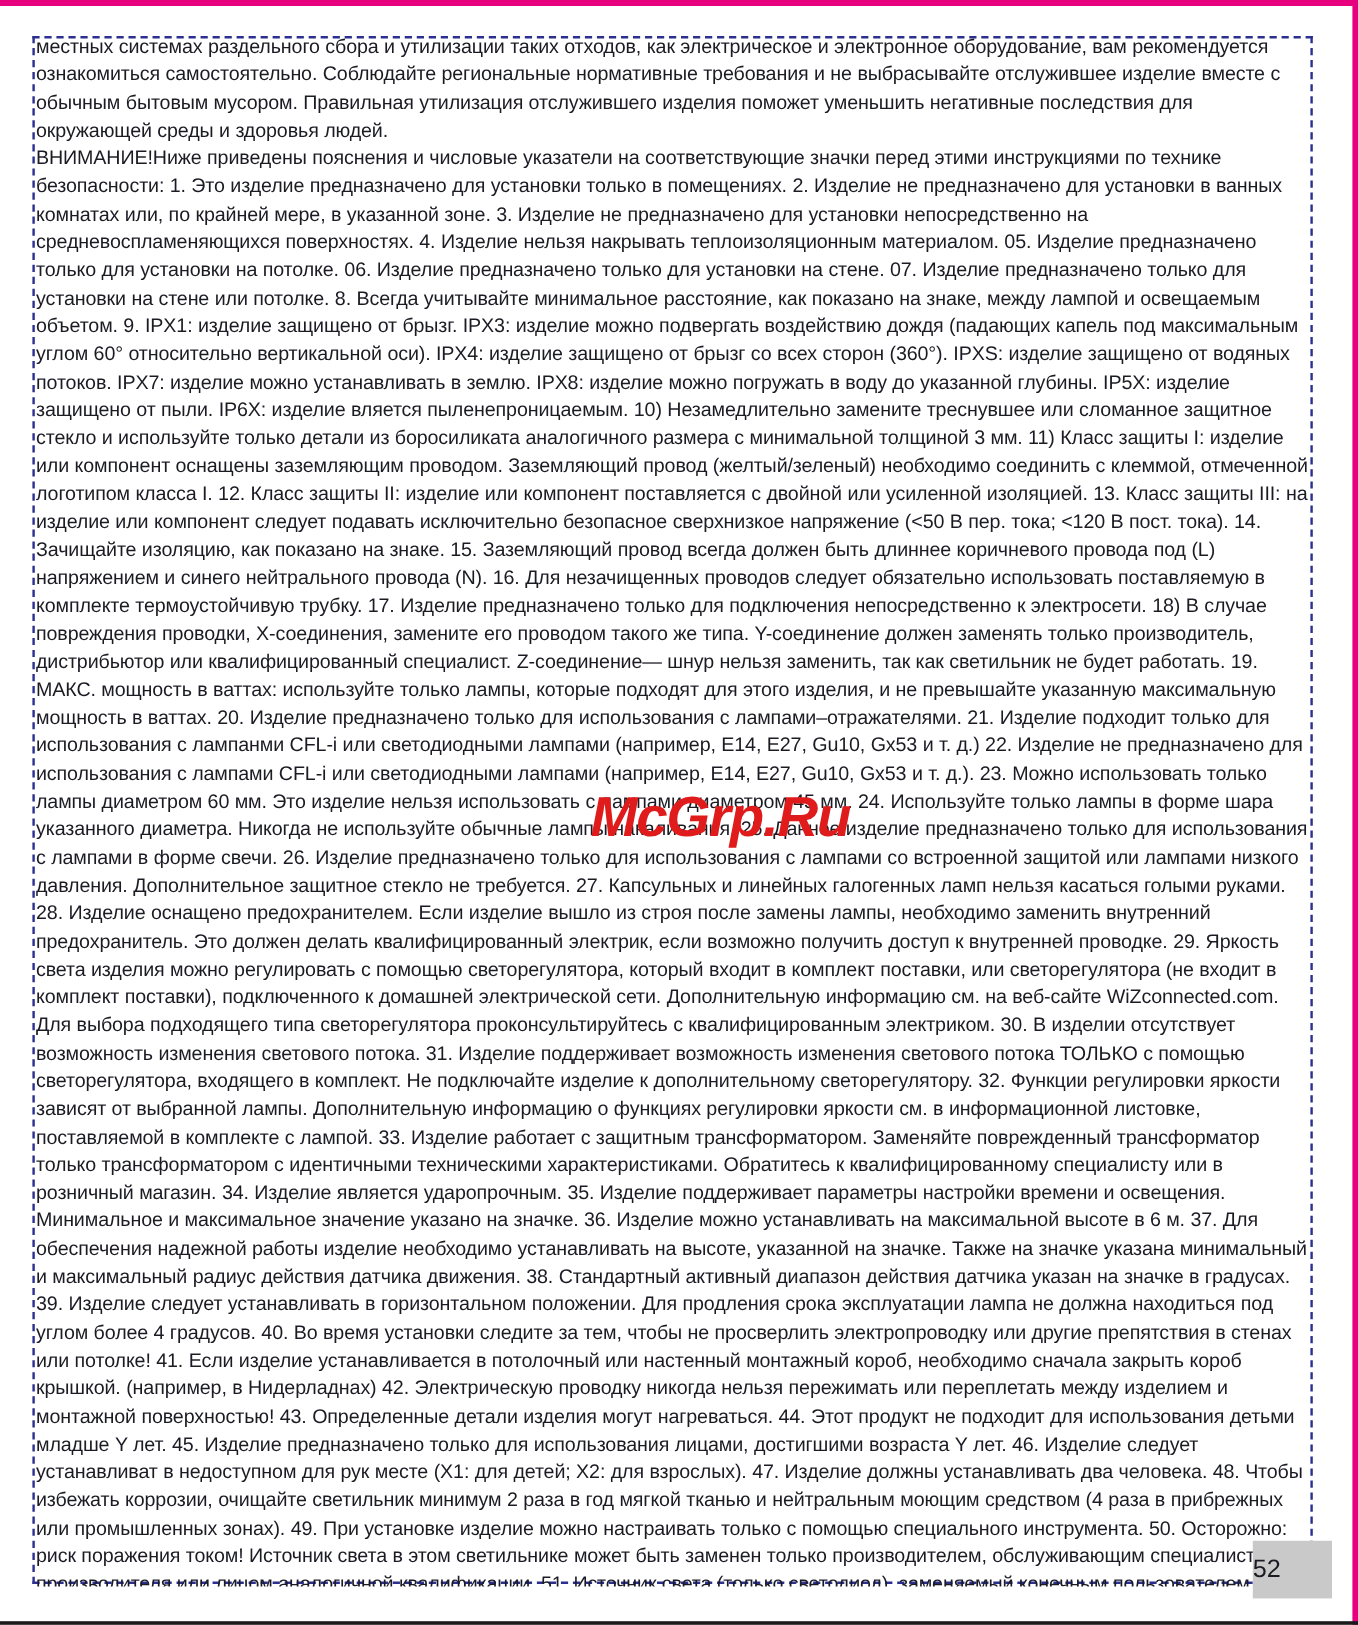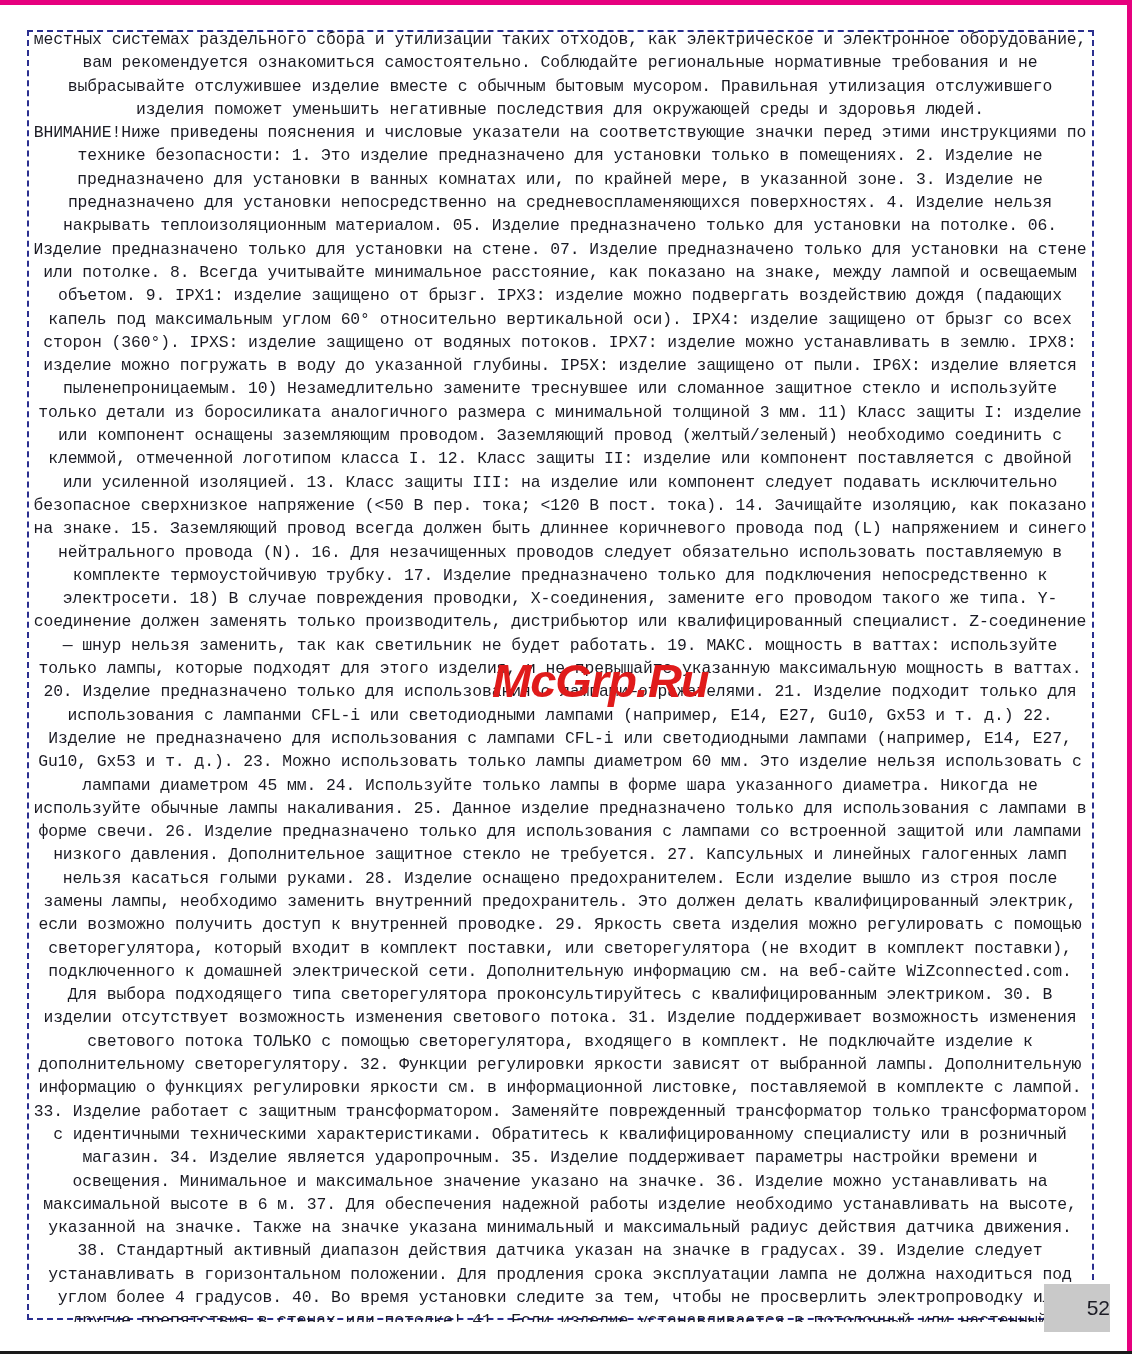--- a/index.html
+++ b/index.html
@@ -72,24 +72,23 @@
     height: 1292px;
     overflow: hidden;
     z-index: 10;
   }
 
   .para {
     margin: 0;
     color: #1b1b24;
     font-size: 16.4px;
     line-height: 23.3px;
-    text-align: center;
+    text-align: left;
     letter-spacing: -0.1px;
     word-spacing: 0.1px;
-    font-family: Liberation Mono, monospace;
   }
   .para.first {
     margin-top: -2px;
   }
   .para + .para {
     margin-top: 0px;
   }
 
   
   #watermark {
@@ -110,21 +109,21 @@
   
   #page-number-box {
     position: absolute;
     right: 22px;
     bottom: 22px;
     width: 66px;
     height: 48px;
     background: #c9c9c9;
     display: flex;
     align-items: center;
-    justify-content: flex-end;
+    justify-content: flex-start;
     z-index: 25;
   }
   #page-number-box .pn {
     color: #1b1b24;
     font-size: 21px;
     font-family: "Liberation Sans", sans-serif;
   }
 </style>
 </head>
 <body>

